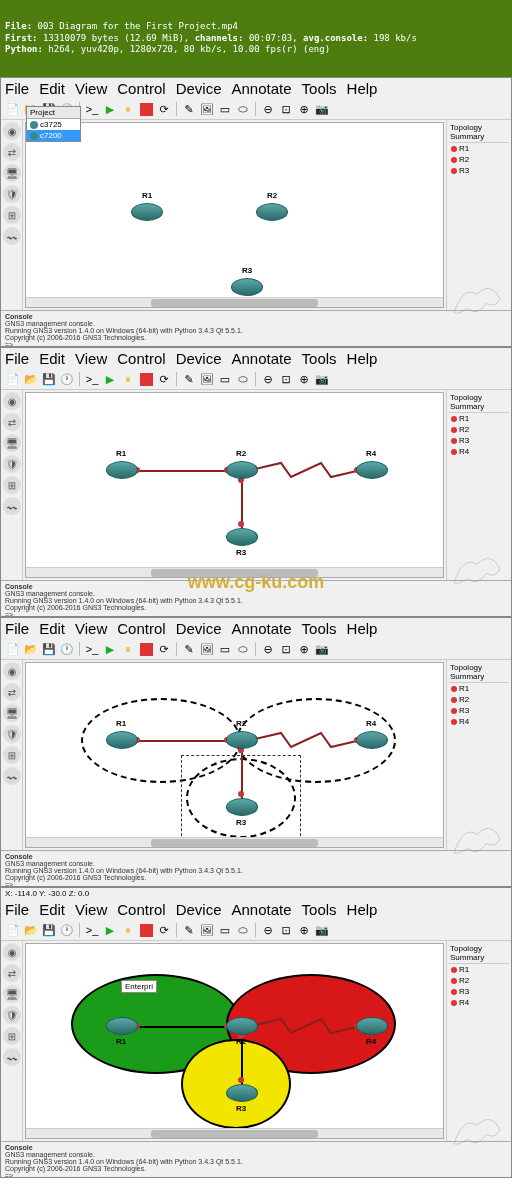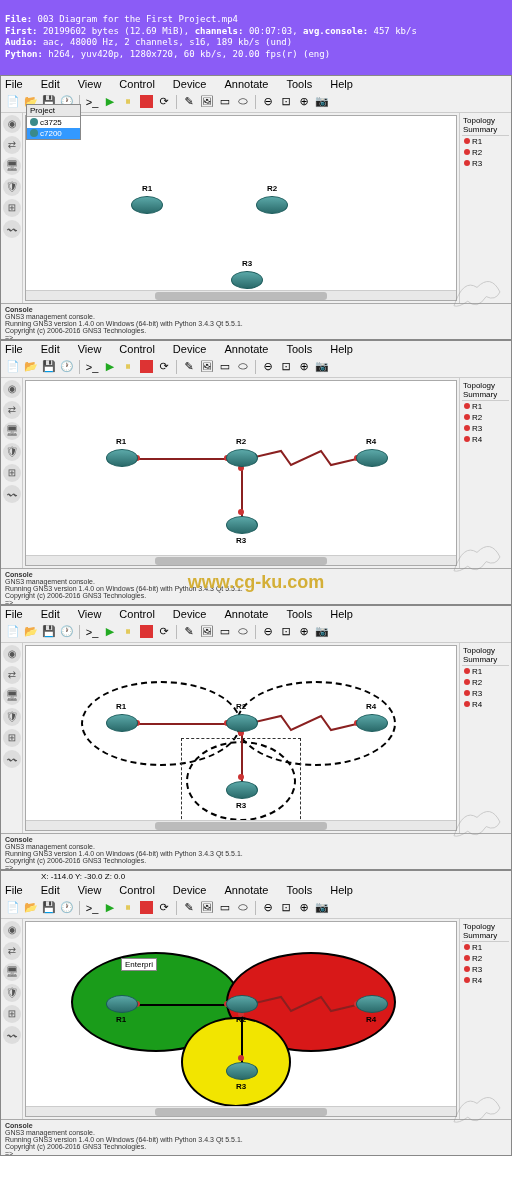--- a/index.html
+++ b/index.html
@@ -1,35 +1,35 @@
 <!DOCTYPE html>
 <html><head>
 <meta charset="utf-8">
 <style>
   * { margin: 0; padding: 0; box-sizing: border-box; }
   body { font-family: Arial, sans-serif; font-size: 9px; background: #fff; width: 512px; }
-  .header-black { background: #8b5cf6; color: #fff; padding: 14px 5px; font-family: monospace; font-size: 9px; line-height: 1.3; }
+  .header-black { background: #4d7c0f; color: #fff; padding: 21px 5px; font-family: monospace; font-size: 9px; line-height: 1.3; }
   .header-black .label { font-weight: bold; }
   .frame { border: 1px solid #888; margin: 0; background: #f0f0f0; position: relative; }
-  .menubar { background: #f0f0f0; padding: 2px 4px; font-size: 11px; display: flex; gap: 18px; }
+  .menubar { background: #f0f0f0; padding: 2px 4px; font-size: 15px; display: flex; gap: 10px; }
   .menubar span { cursor: pointer; }
   .toolbar { background: #f0f0f0; padding: 2px 4px; display: flex; gap: 2px; align-items: center; border-bottom: 1px solid #ccc; }
   .tb-btn { width: 16px; height: 16px; display: inline-flex; align-items: center; justify-content: center; font-size: 11px; cursor: pointer; }
   .tb-sep { width: 1px; height: 14px; background: #bbb; margin: 0 2px; }
   .main-area { display: flex; height: 190px; }
   .side-toolbar { background: #f0f0f0; width: 22px; display: flex; flex-direction: column; padding: 2px; gap: 3px; border-right: 1px solid #ccc; }
   .side-btn { width: 18px; height: 18px; background: #ddd; border-radius: 50%; display: flex; align-items: center; justify-content: center; font-size: 10px; cursor: pointer; color: #555; }
   .canvas-wrap { flex: 1; display: flex; }
   .canvas { flex: 1; background: #fff; border: 1px solid #aaa; margin: 2px; position: relative; overflow: hidden; }
   .routers-panel { position: absolute; left: 25px; top: 28px; width: 55px; background: #fff; border: 1px solid #888; font-size: 8px; z-index: 5; }
   .routers-panel .hdr { background: #e8e8e8; border-bottom: 1px solid #aaa; padding: 1px 3px; font-size: 8px; }
   .routers-panel .item { padding: 1px 3px; display: flex; align-items: center; gap: 2px; }
   .routers-panel .item.sel { background: #3399ff; color: #fff; }
   .routers-panel .ricon { width: 8px; height: 8px; background: #3a8a8a; border-radius: 50%; }
-  .topo-panel { width: 52px; background: #f0f0f0; border-left: 1px solid #ccc; font-size: 8px; padding: 2px; }
+  .topo-panel { width: 65px; background: #f0f0f0; border-left: 1px solid #ccc; font-size: 8px; padding: 2px; }
   .topo-panel .hdr { font-size: 8px; padding: 1px; border-bottom: 1px solid #ccc; }
   .topo-panel .item { padding: 1px 2px; display: flex; align-items: center; gap: 2px; }
   .dot-red { width: 6px; height: 6px; background: #d33; border-radius: 50%; display: inline-block; }
   .router { position: absolute; width: 32px; height: 18px; background: linear-gradient(#5ba8a8, #2a6a6a); border-radius: 50%; border: 1px solid #1a5a5a; }
   .router-lbl { position: absolute; font-size: 8px; font-weight: bold; color: #000; white-space: nowrap; }
   .console { background: #f0f0f0; border-top: 1px solid #aaa; padding: 2px 4px; font-size: 7px; color: #333; height: 36px; overflow: hidden; }
   .watermark { position: absolute; left: 50%; transform: translateX(-50%); color: #d4af37; font-size: 18px; font-weight: bold; z-index: 100; pointer-events: none; }
   .eagle { position: absolute; right: 4px; bottom: 24px; width: 60px; height: 46px; opacity: 0.4; pointer-events: none; }
   .link { position: absolute; background: #8a2020; height: 2px; transform-origin: left center; }
   .link-node { position: absolute; width: 6px; height: 6px; background: #c33; border-radius: 50%; }
@@ -43,23 +43,22 @@
   .coord { position: absolute; left: 4px; top: 16px; font-size: 8px; }
   .txt-label { position: absolute; background: #fff; border: 1px solid #888; padding: 1px 3px; font-size: 8px; }
   .scrollbar { position: absolute; bottom: 0; left: 0; right: 0; height: 10px; background: #e8e8e8; border-top: 1px solid #ccc; }
   .scrollbar-thumb { position: absolute; left: 30%; width: 40%; height: 8px; top: 1px; background: #bbb; border-radius: 3px; }
 </style>
 </head>
 <body>
 
 <div class="header-black">
   <div><span class="label">File:</span> <span>003 Diagram for the First Project.mp4</span></div>
-  <div><span class="label">First:</span> <span>20199602 bytes (12.69 MiB),</span> <span class="label">channels:</span> <span>00:07:03,</span> <span class="label">avg.console:</span> <span>457 kb/s</span></div>
-  <div><span class="label">Audio:</span> <span>aac, 48000 Hz, 2 channels, s16, 189 kb/s (und)</span></div>
-  <div><span class="label">Python:</span> <span>h264, yuv420p, 1280x720, 60 kb/s, 20.00 fps(r) (eng)</span></div>
+  <div><span class="label">First:</span> <span>13310079 bytes (12.69 MiB),</span> <span class="label">channels:</span> <span>00:07:03,</span> <span class="label">avg.console:</span> <span>198 kb/s</span></div>
+  <div><span class="label">Python:</span> <span>h264, yuv420p, 1280x720, 80 kb/s, 10.00 fps(r) (eng)</span></div>
 </div>
 
 <div class="frame">
   <div class="menubar">
     <span>File</span>
     <span>Edit</span>
     <span>View</span>
     <span>Control</span>
     <span>Device</span>
     <span>Annotate</span>
@@ -355,21 +354,21 @@
     <div>Running GNS3 version 1.4.0 on Windows (64-bit) with Python 3.4.3 Qt 5.5.1.</div>
     <div>Copyright (c) 2006-2016 GNS3 Technologies.</div>
     <div>=&gt;</div>
   </div>
   <svg class="eagle" viewBox="0 0 60 50">
       <path d="M5,40 Q15,10 30,20 Q45,5 55,25 Q50,35 40,30 Q30,45 20,35 Q10,42 5,40 Z" fill="none" stroke="#888" stroke-width="1"></path>
     </svg>
 </div>
 
 <div class="frame">
-  <div class="coord" style="position:static; padding:1px 4px;margin-left:36px;">X: -114.0 Y: -30.0 Z: 0.0</div>
+  <div class="coord" style="position:static; padding:1px 4px;">X: -114.0 Y: -30.0 Z: 0.0</div>
   <div class="menubar">
     <span>File</span>
     <span>Edit</span>
     <span>View</span>
     <span>Control</span>
     <span>Device</span>
     <span>Annotate</span>
     <span>Tools</span>
     <span>Help</span>
   </div>

